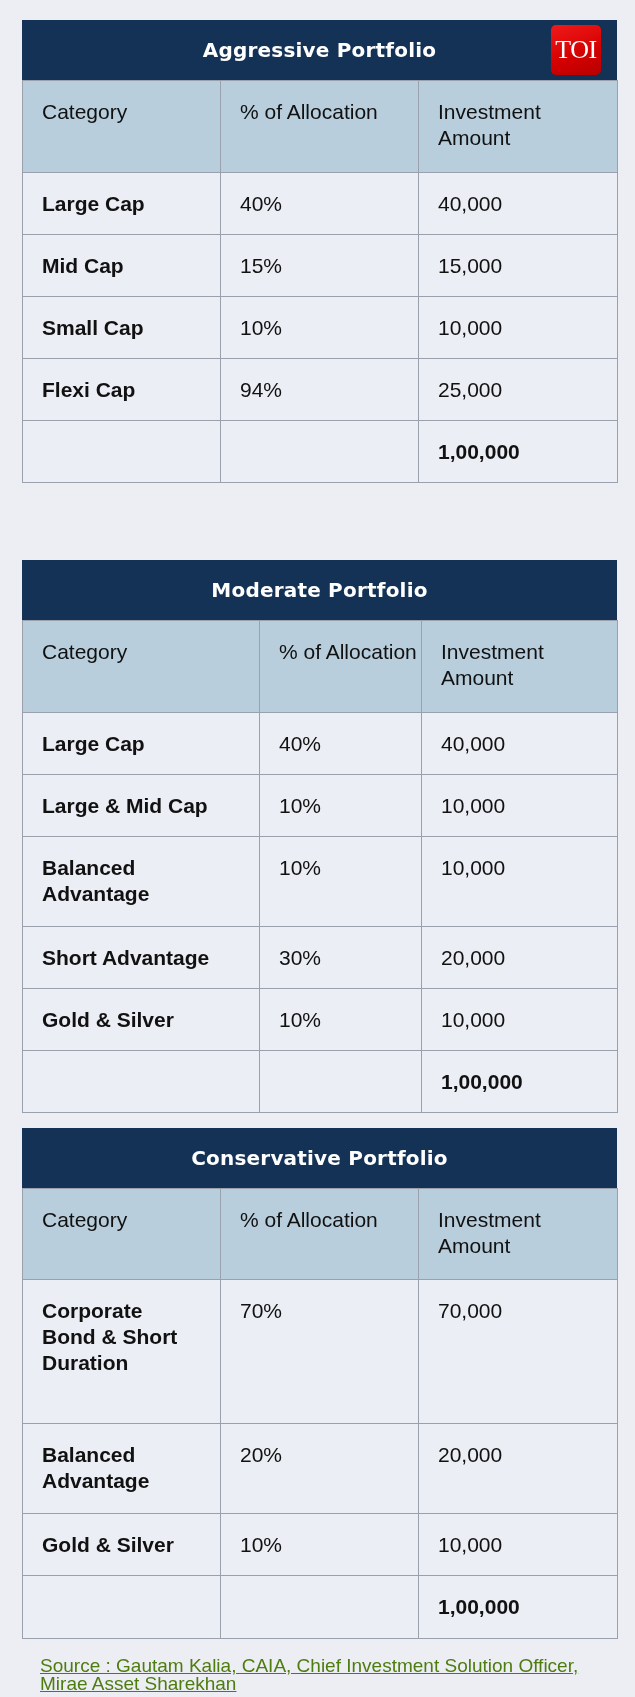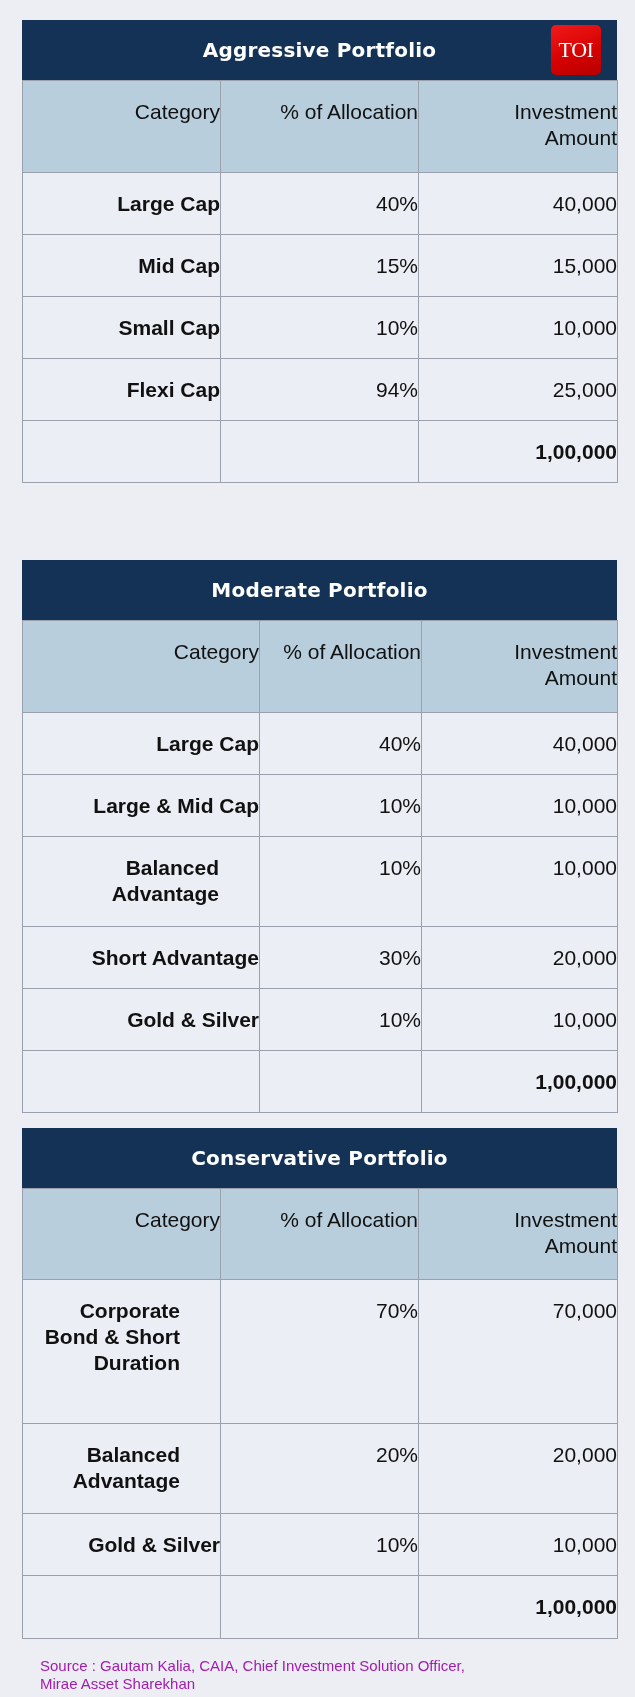--- a/index.html
+++ b/index.html
@@ -33,36 +33,36 @@
     .toi-logo {
       position: absolute;
       right: 16px;
       top: 5px;
       width: 50px;
       height: 50px;
       border-radius: 5px;
       background: linear-gradient(160deg, #f21a1a 0%, #d30000 60%, #b80000 100%);
       color: #fff;
       font-family: "Liberation Serif", "DejaVu Serif", serif;
-      font-size: 22px;
+      font-size: 26px;
       font-weight: normal;
       display: flex;
       align-items: center;
       justify-content: center;
       letter-spacing: -0.5px;
     }
     table {
       width: 595px;
       border-collapse: collapse;
       table-layout: fixed;
     }
     th, td {
       border: 1px solid #9aa1ad;
       vertical-align: top;
-      text-align: right;
+      text-align: left;
       padding: 0 0 0 19px;
     }
     th {
       background: #b8cedc;
       font-weight: normal;
       font-size: 21px;
       line-height: 26px;
       padding-top: 18px;
       height: 74px;
       box-sizing: border-box;
@@ -73,23 +73,24 @@
       line-height: 26px;
       padding-top: 18px;
       box-sizing: border-box;
     }
     td.cat { font-weight: bold; margin-top: 14px; }
     td.total { font-weight: bold; }
     .source {
       position: absolute;
       left: 40px;
       top: 1657px;
-      font-size: 15px;
+      font-size: 19px;
       line-height: 18px;
-      color: #a21caf;
+      color: #4d7c0f;
+      text-decoration: underline;
     }
   </style>
 </head>
 <body>
 
 <section class="portfolio" style="top:20px;">
   <div class="title-bar">
     <span>Aggressive Portfolio</span>
     <div class="toi-logo">TOI</div>
   </div>

